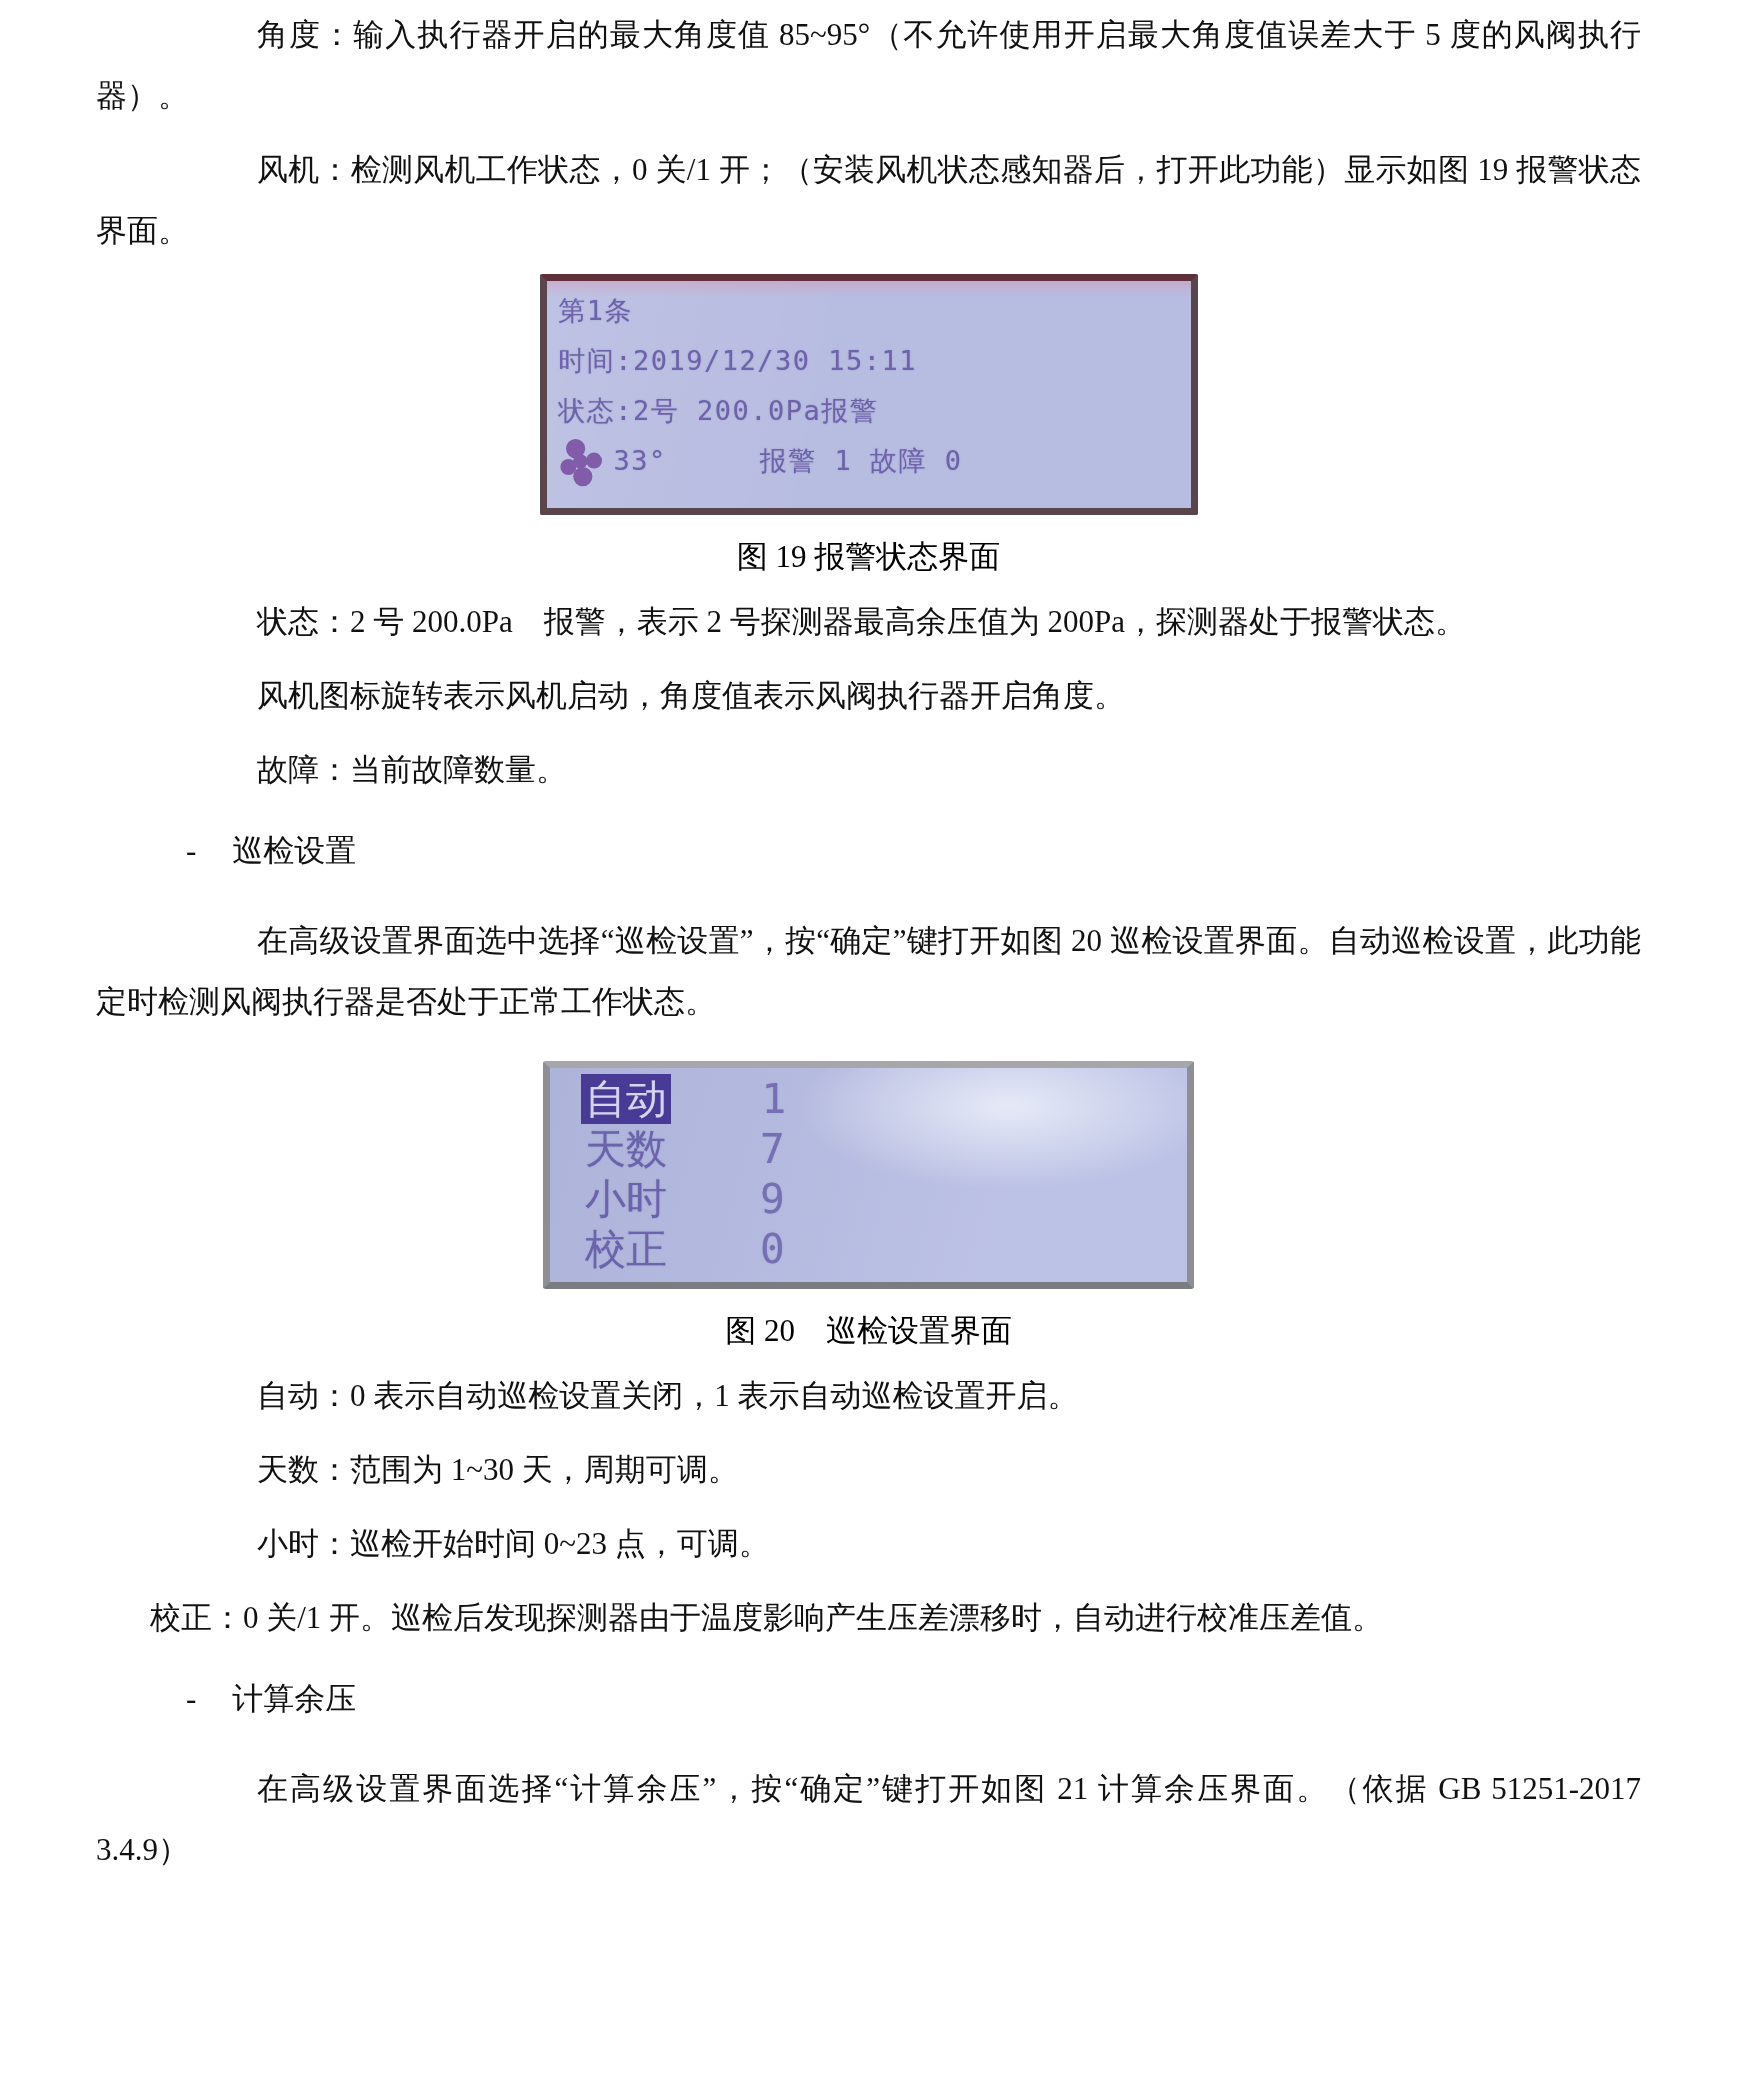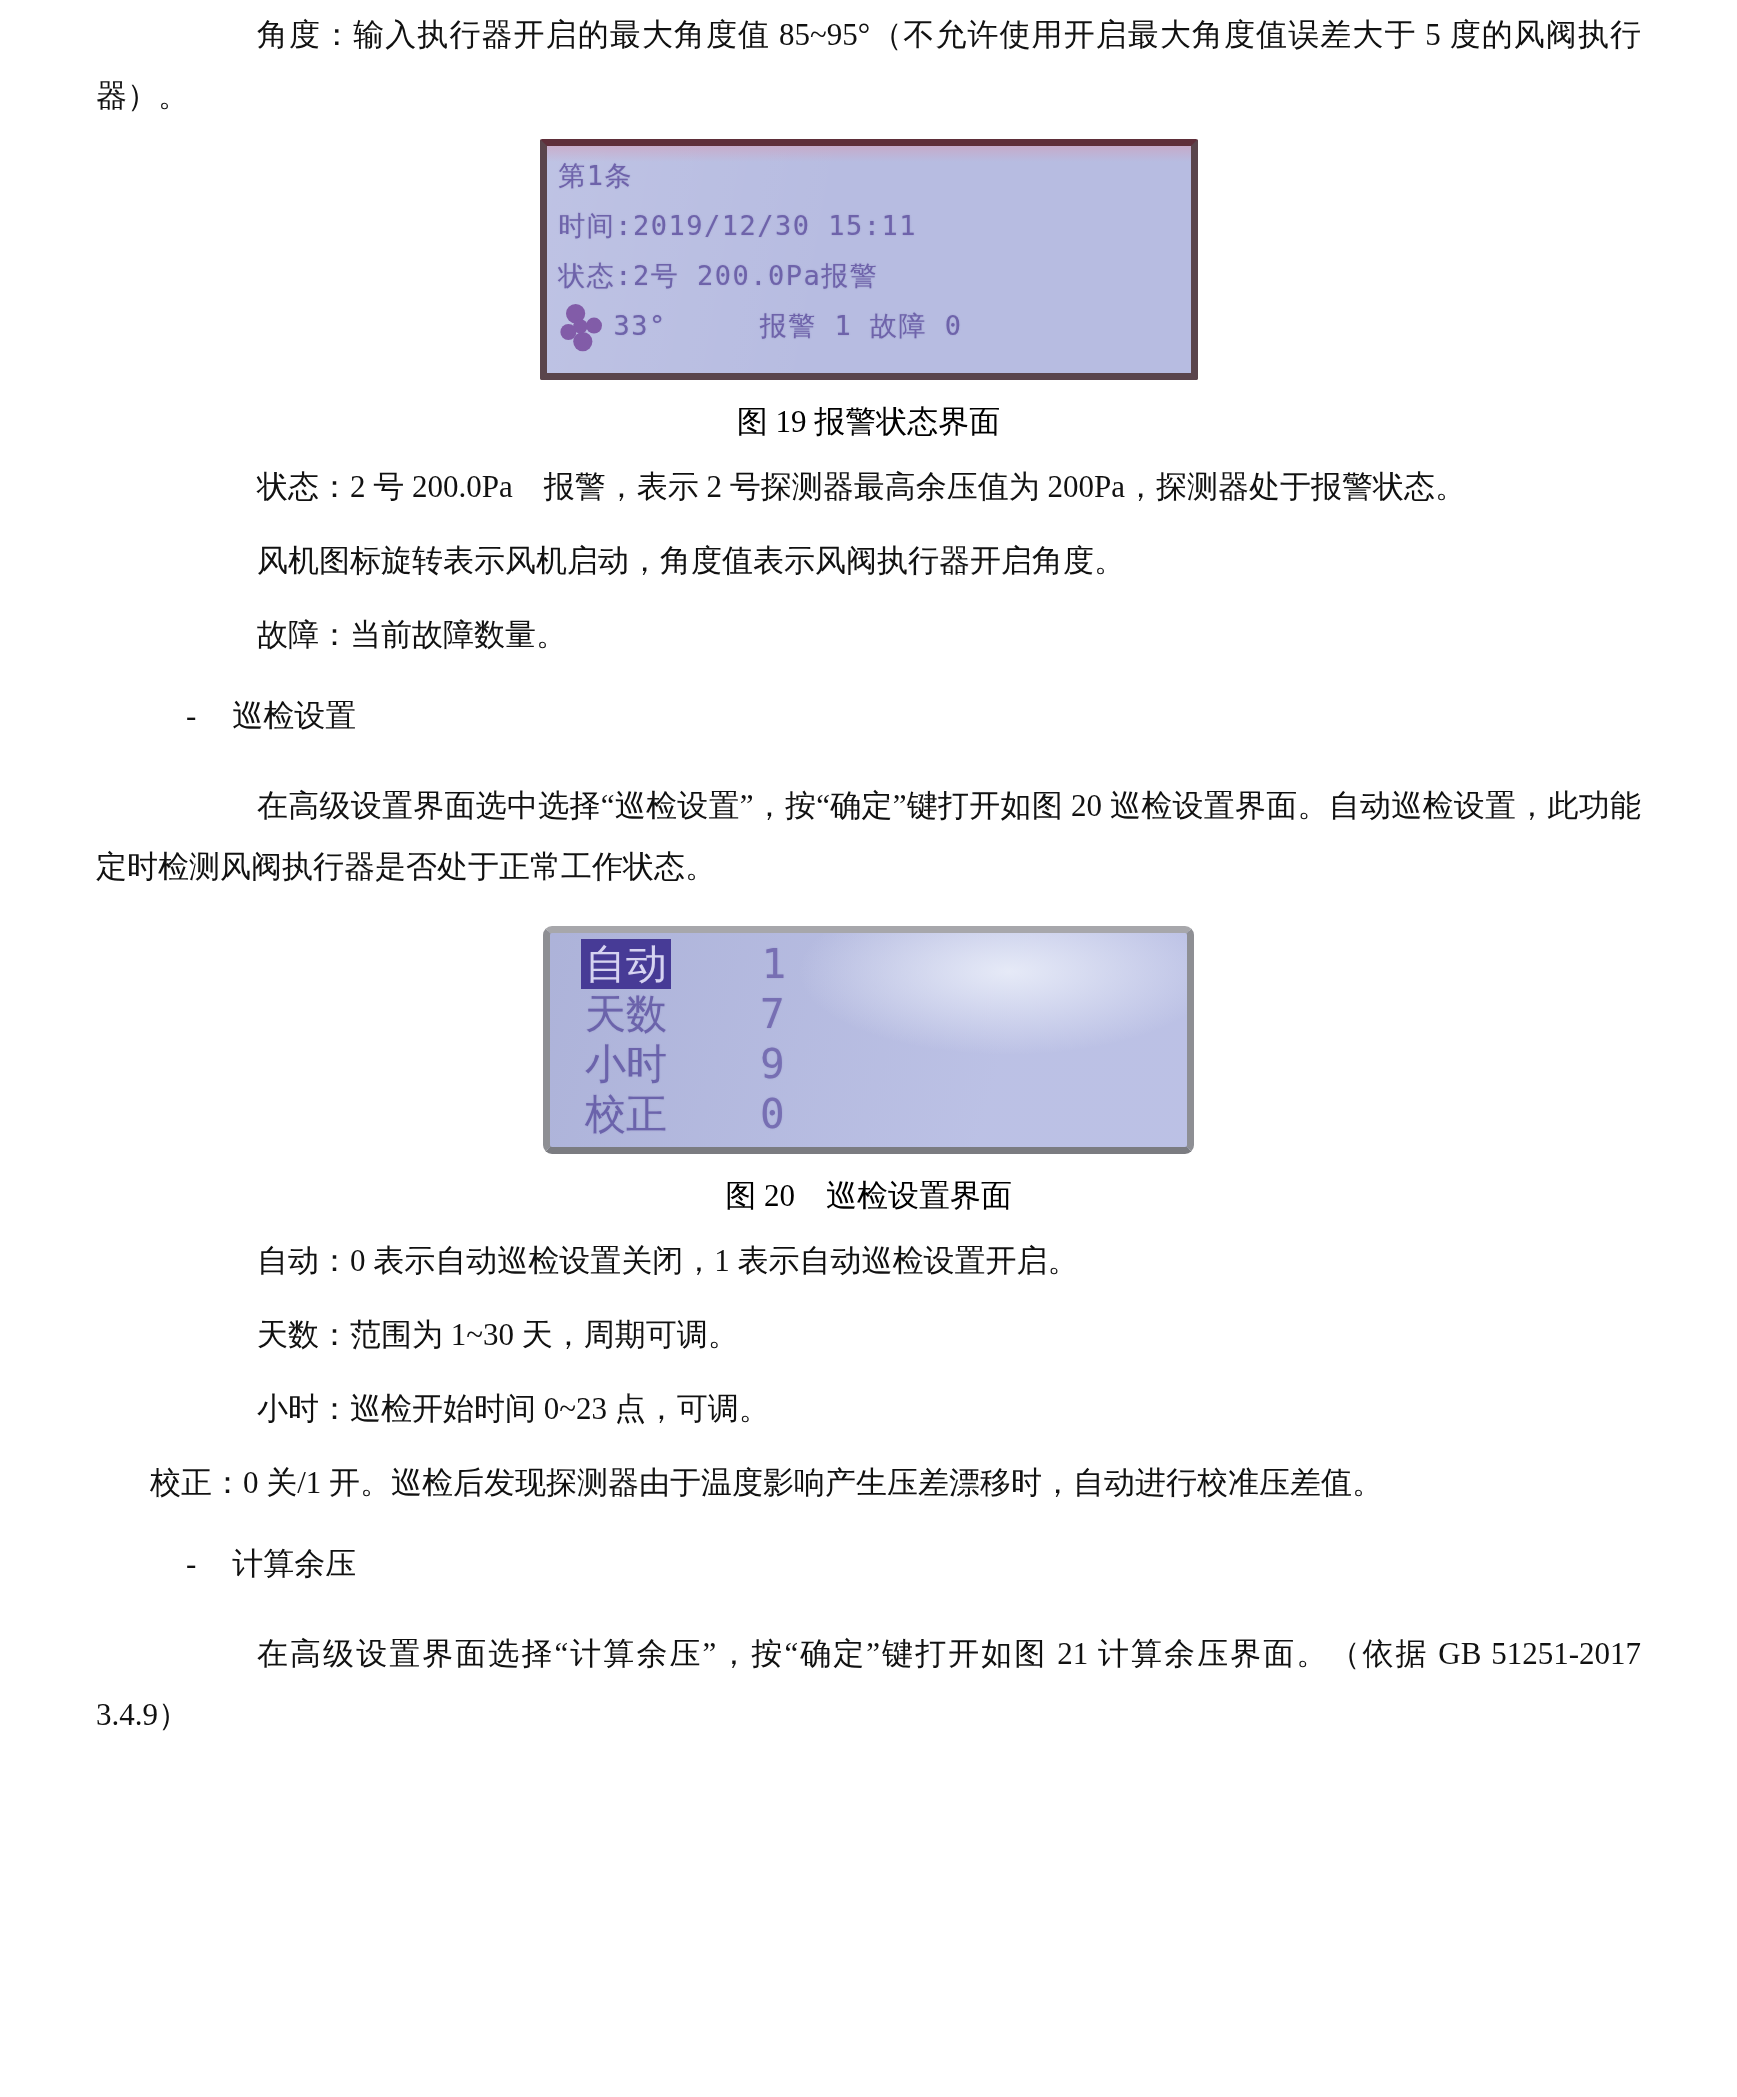--- a/index.html
+++ b/index.html
@@ -29,21 +29,21 @@
     text-shadow:0 0 1.5px rgba(110,99,170,0.45);
     overflow:hidden;
   }
   .lcd19-line{white-space:nowrap;}
   .lcd19-line4{display:flex;align-items:center;}
   .lcd19-line4 .fan{flex:0 0 auto;margin:2.9px 7.3px 0 0;}
   .lcd19-line4 .counters{margin-left:93px;}
   
   .lcd20{
     width:651px;height:228px;box-sizing:border-box;margin:0 auto;
-    border:7.3px solid #8e8f94;border-top-color:#a7a7ab;border-bottom-color:#7b7c81;border-radius:9px;
+    border:7.3px solid #8e8f94;border-top-color:#a7a7ab;border-bottom-color:#7b7c81;border-radius:3px;
     background-image:
       radial-gradient(ellipse 55% 65% at 72% 18%, rgba(232,236,248,0.95) 0%, rgba(232,236,248,0) 60%),
       linear-gradient(105deg, rgba(0,0,0,0.04), rgba(255,255,255,0.10) 70%);
     padding:5.8px 0 0 35px;text-align:left;
     font-family:"DejaVu Sans Mono","Liberation Mono",monospace;
     font-size:41px;line-height:50px;
     text-shadow:0 0 1.5px rgba(107,99,171,0.4);
     overflow:hidden;
   }
   .lcd20-row{display:flex;white-space:nowrap;}
@@ -51,20 +51,21 @@
   .lcd20-row .lbl.hl{min-width:0;margin-right:90px;padding:0 4.4px;margin-left:-4.4px;}
   .fan{display:inline-block;}
 </style>
 </head>
 <body>
 
 <div class="page">
 
   <p class="para">角度：输入执行器开启的最大角度值 85~95°（不允许使用开启最大角度值误差大于 5 度的风阀执行器）。</p>
 
+  <p class="para">风机：检测风机工作状态，0 关/1 开；（安装风机状态感知器后，打开此功能）显示如图 19 报警状态界面。</p>
 
   <figure>
     <div class="lcd19" style="background-color: rgb(183, 188, 225); color: rgb(110, 99, 170);">
       <div class="lcd19-line">第1条</div>
       <div class="lcd19-line">时间:2019/12/30 15:11</div>
       <div class="lcd19-line">状态:2号 200.0Pa报警</div>
       <div class="lcd19-line lcd19-line4">
         <svg class="fan" width="48" height="48" viewBox="0 0 60 60" aria-hidden="true">
           <g fill="#7a4fa0" opacity="0.88">
             <circle cx="22" cy="12" r="12"></circle>

